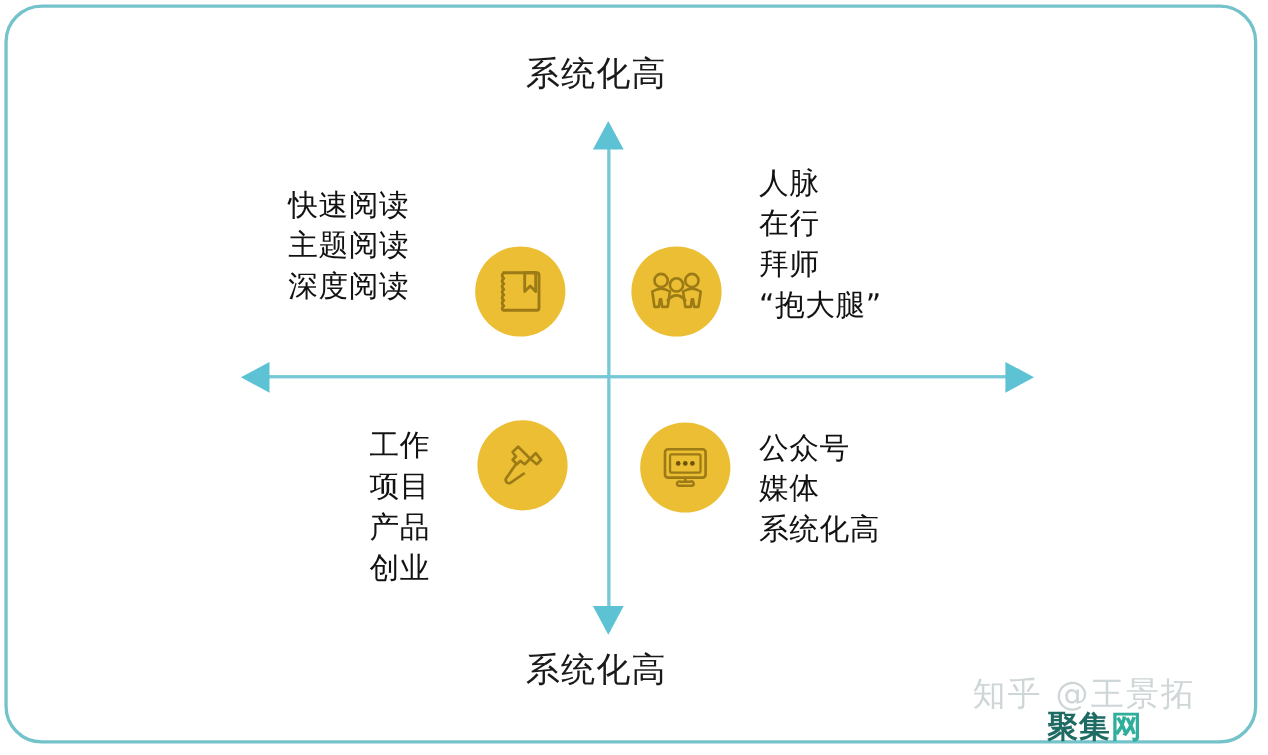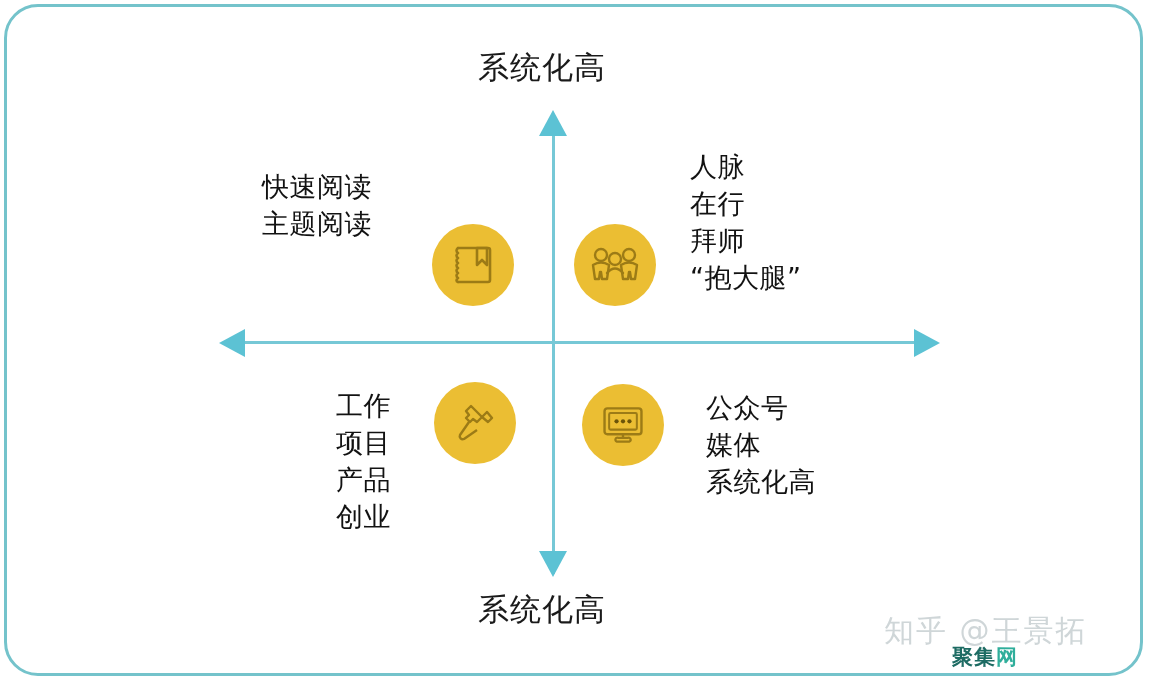--- a/index.html
+++ b/index.html
@@ -105,21 +105,21 @@
     font-weight: 500;
     line-height: 37px;
     letter-spacing: 0.5px;
     white-space: nowrap;
   }
   .quad-text div { white-space: nowrap; }
 
   .quad-tl { left: 262px; top: 168px; text-align: right; }
   .quad-tr { left: 690px; top: 148px; text-align: left; }
   .quad-bl { left: 336px; top: 387px; text-align: center; }
-  .quad-br { left: 690px; top: 389px; text-align: left; margin-left: 16px; }
+  .quad-br { left: 690px; top: 389px; text-align: left; }
 
   
   .icon-circle {
     position: absolute;
     width: 82px;
     height: 82px;
     border-radius: 50%;
     background: #ebbe33;
     display: flex;
     align-items: center;
@@ -139,21 +139,21 @@
     font-size: 30px;
     color: #cfd6d8;
     letter-spacing: 2px;
     white-space: nowrap;
     font-weight: 500;
   }
   .wm-juji {
     position: absolute;
     left: 952px;
     top: 647px;
-    font-size: 21px;
+    font-size: 28px;
     font-weight: bold;
     letter-spacing: 1px;
     white-space: nowrap;
     line-height: 1;
   }
   .wm-juji .t1 { color: #1d6b63; }
   .wm-juji .t2 { color: #1d6b63; }
   .wm-juji .t3 { color: #2fae9b; }
 </style>
 </head>
@@ -169,20 +169,21 @@
   <div class="arrow-head arrow-down"></div>
   <div class="arrow-head arrow-left"></div>
   <div class="arrow-head arrow-right"></div>
 
   <div class="axis-label axis-label-top">系统化高</div>
   <div class="axis-label axis-label-bottom">系统化高</div>
 
   <div class="quad-text quad-tl">
     <div>快速阅读</div>
     <div>主题阅读</div>
+    <div>深度阅读</div>
   </div>
   <div class="icon-circle ic-book">
     <svg width="52" height="52" viewBox="0 0 52 52">
       <path d="M11 9 h30 a2 2 0 0 1 2 2 v30 a2 2 0 0 1 -2 2 h-30" fill="none" stroke="#9c7b16" stroke-width="2.6" stroke-linejoin="round" stroke-linecap="round"></path>
       <path d="M11 9 c-2 1.5 -2 3.5 0 5 c-2 1.5 -2 3.5 0 5 c-2 1.5 -2 3.5 0 5 c-2 1.5 -2 3.5 0 5 c-2 1.5 -2 3.5 0 5 c-2 1.5 -2 3.5 0 5 c-2 1.5 -2 3.5 0 4" fill="none" stroke="#9c7b16" stroke-width="2.6" stroke-linejoin="round" stroke-linecap="round"></path>
       <path d="M30 9 v17 l5 -5 l5 5 v-17 z" fill="none" stroke="#9c7b16" stroke-width="2.6" stroke-linejoin="round" stroke-linecap="round"></path>
     </svg>
   </div>
 
   <div class="icon-circle ic-people">

